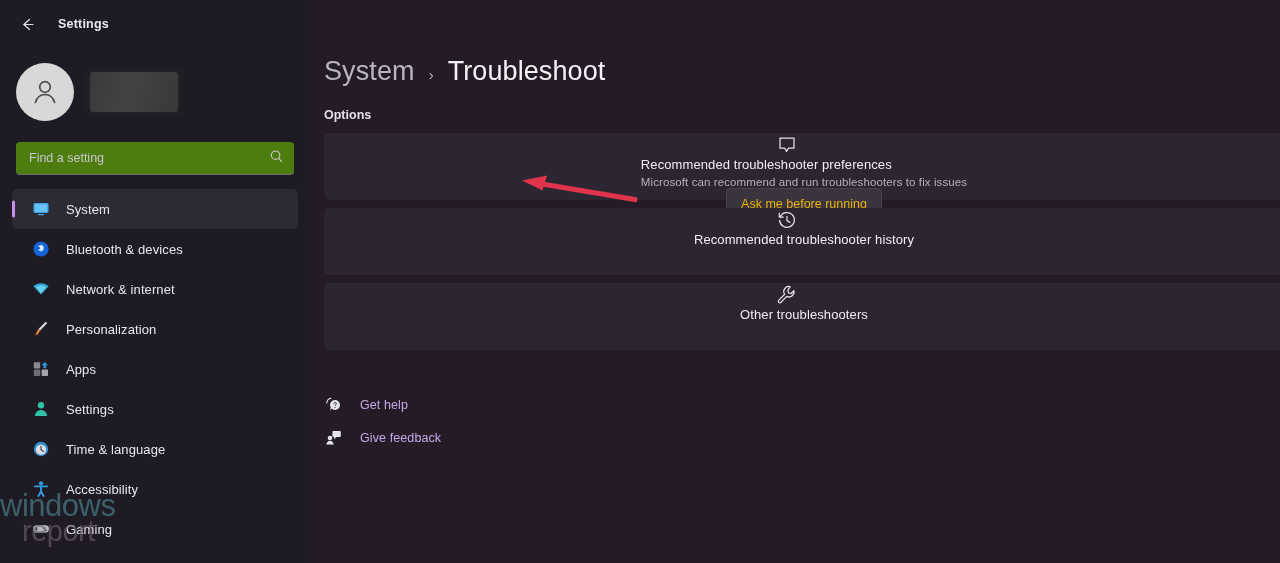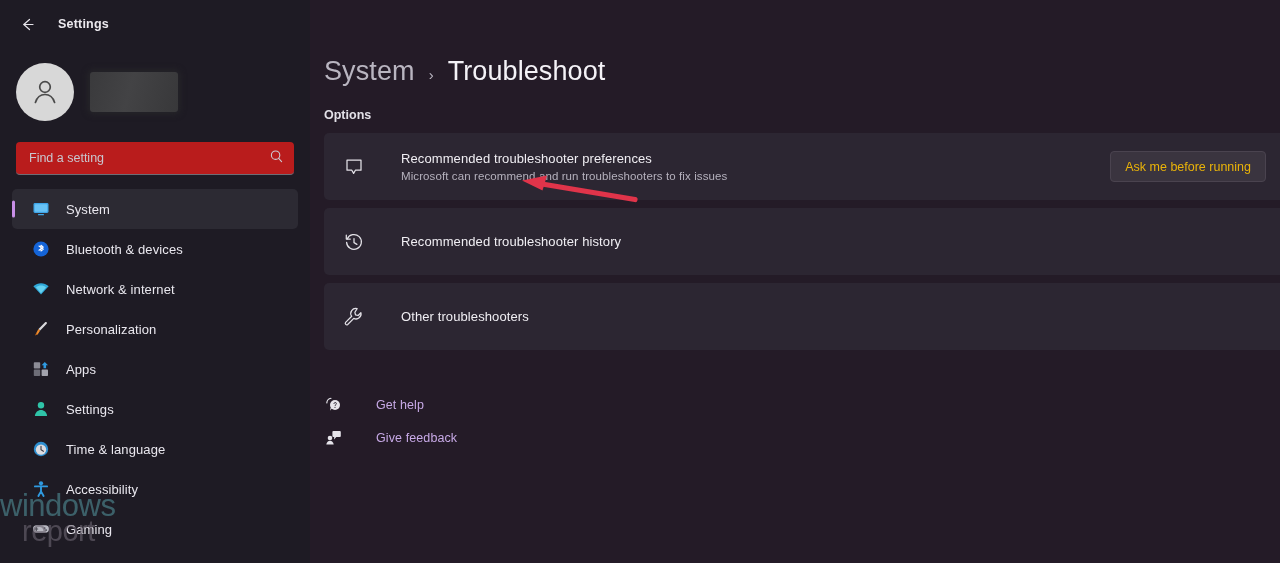--- a/index.html
+++ b/index.html
@@ -62,21 +62,21 @@
   .name-redacted {
     width: 88px; height: 40px;
     border-radius: 3px;
     background: linear-gradient(105deg,#3a3a3c 0%,#434345 45%,#38383a 100%);
     box-shadow: 0 0 6px 2px rgba(40,40,42,.85);
   }
 
   .search-wrap {
     margin: 16px 16px 0 16px;
     height: 33px;
-    background: #b91c1c;
+    background: #4d7c0f;
     border-radius: 4px;
     border-bottom: 1px solid #6f6d75;
     display: flex;
     align-items: center;
     padding: 0 10px 0 13px;
   }
   .search-input {
     flex: 1;
     background: transparent;
     border: none;
@@ -180,20 +180,21 @@
     position: relative;
     background: #2c2632;
     border-radius: 5px 0 0 5px;
     height: 67px;
     margin-bottom: 8px;
     margin-left: 14px;
     display: flex;
     align-items: center;
     padding-left: 18px;
     padding-right: 14px;
+    flex-direction: column;
   }
   .card-icon {
     width: 24px; height: 24px;
     display: flex; align-items: center; justify-content: center;
     flex: 0 0 24px;
     margin-right: 35px;
   }
   .card-text { flex: 1; min-width: 0; }
   .card-title {
     font-size: 13px;
@@ -217,21 +218,21 @@
     font-size: 12.5px;
     color: #eab308;
     white-space: nowrap;
     flex: 0 0 auto;
   }
 
   .links { margin-top: 38px; padding-left: 14px; }
   .link-row {
     display: flex;
     align-items: center;
-    gap: 34px;
+    gap: 18px;
     height: 33px;
   }
   .link-icon {
     width: 18px; height: 18px;
     display: flex; align-items: center; justify-content: center;
     flex: 0 0 18px;
   }
   .link-text {
     font-size: 12.5px;
     color: #c7a9e6;

